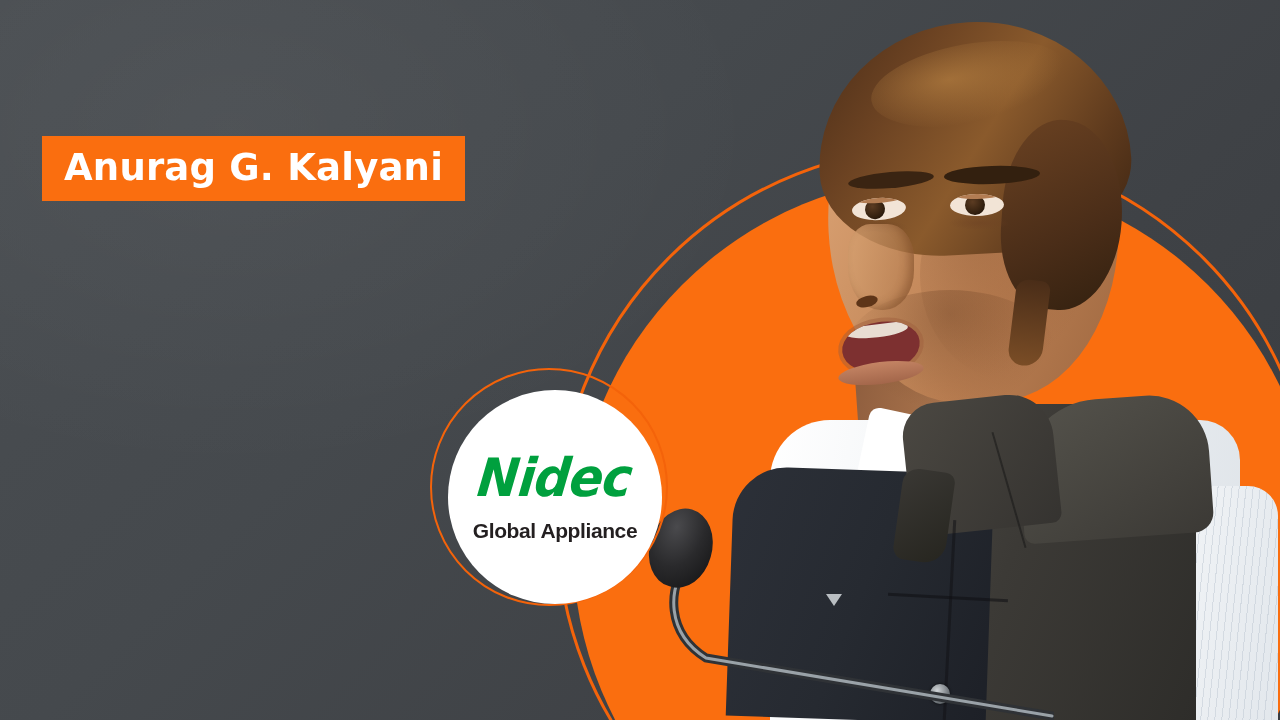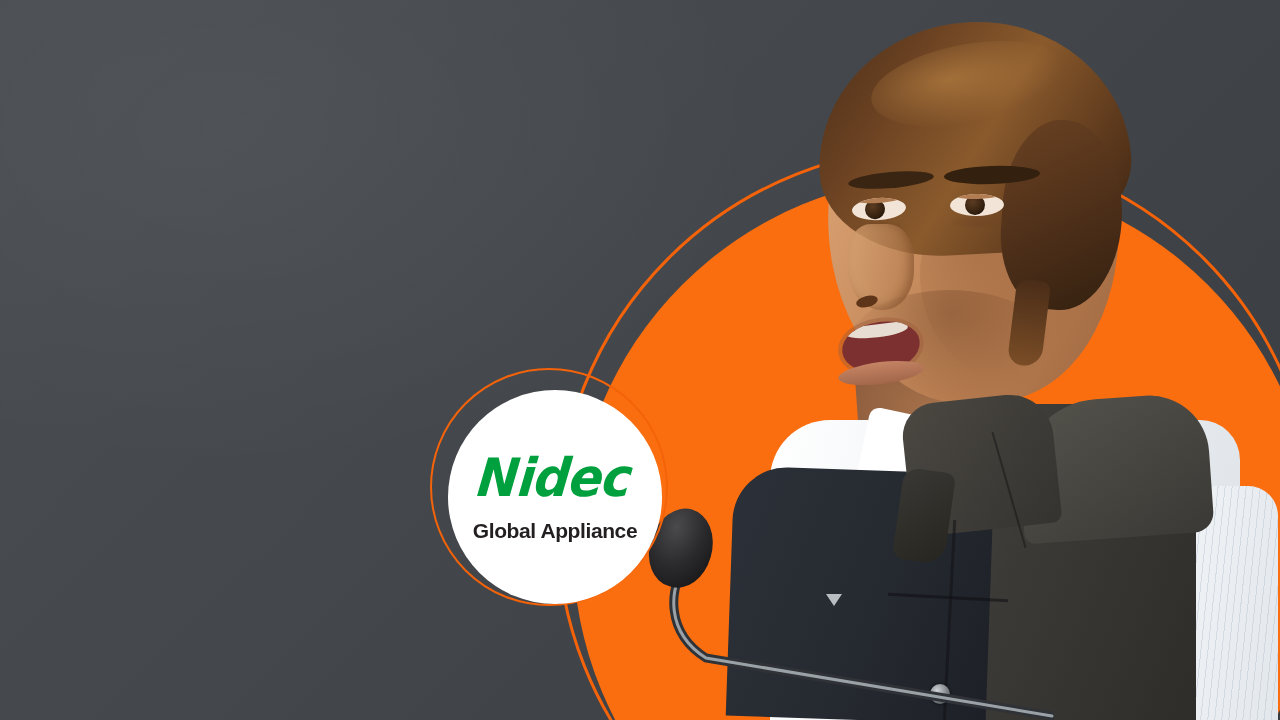--- a/index.html
+++ b/index.html
@@ -530,15 +530,18 @@
 
     </div>
   </div>
 
   <div class="logo-ring"></div>
   <div class="logo-circle">
     <div class="logo-word">Nidec</div>
     <div class="logo-sub">Global Appliance</div>
   </div>
 
+  <div class="name-banner">
+    <div class="name-text">Anurag G. Kalyani</div>
+  </div>
 
 
 </div>
 
 </body></html>

